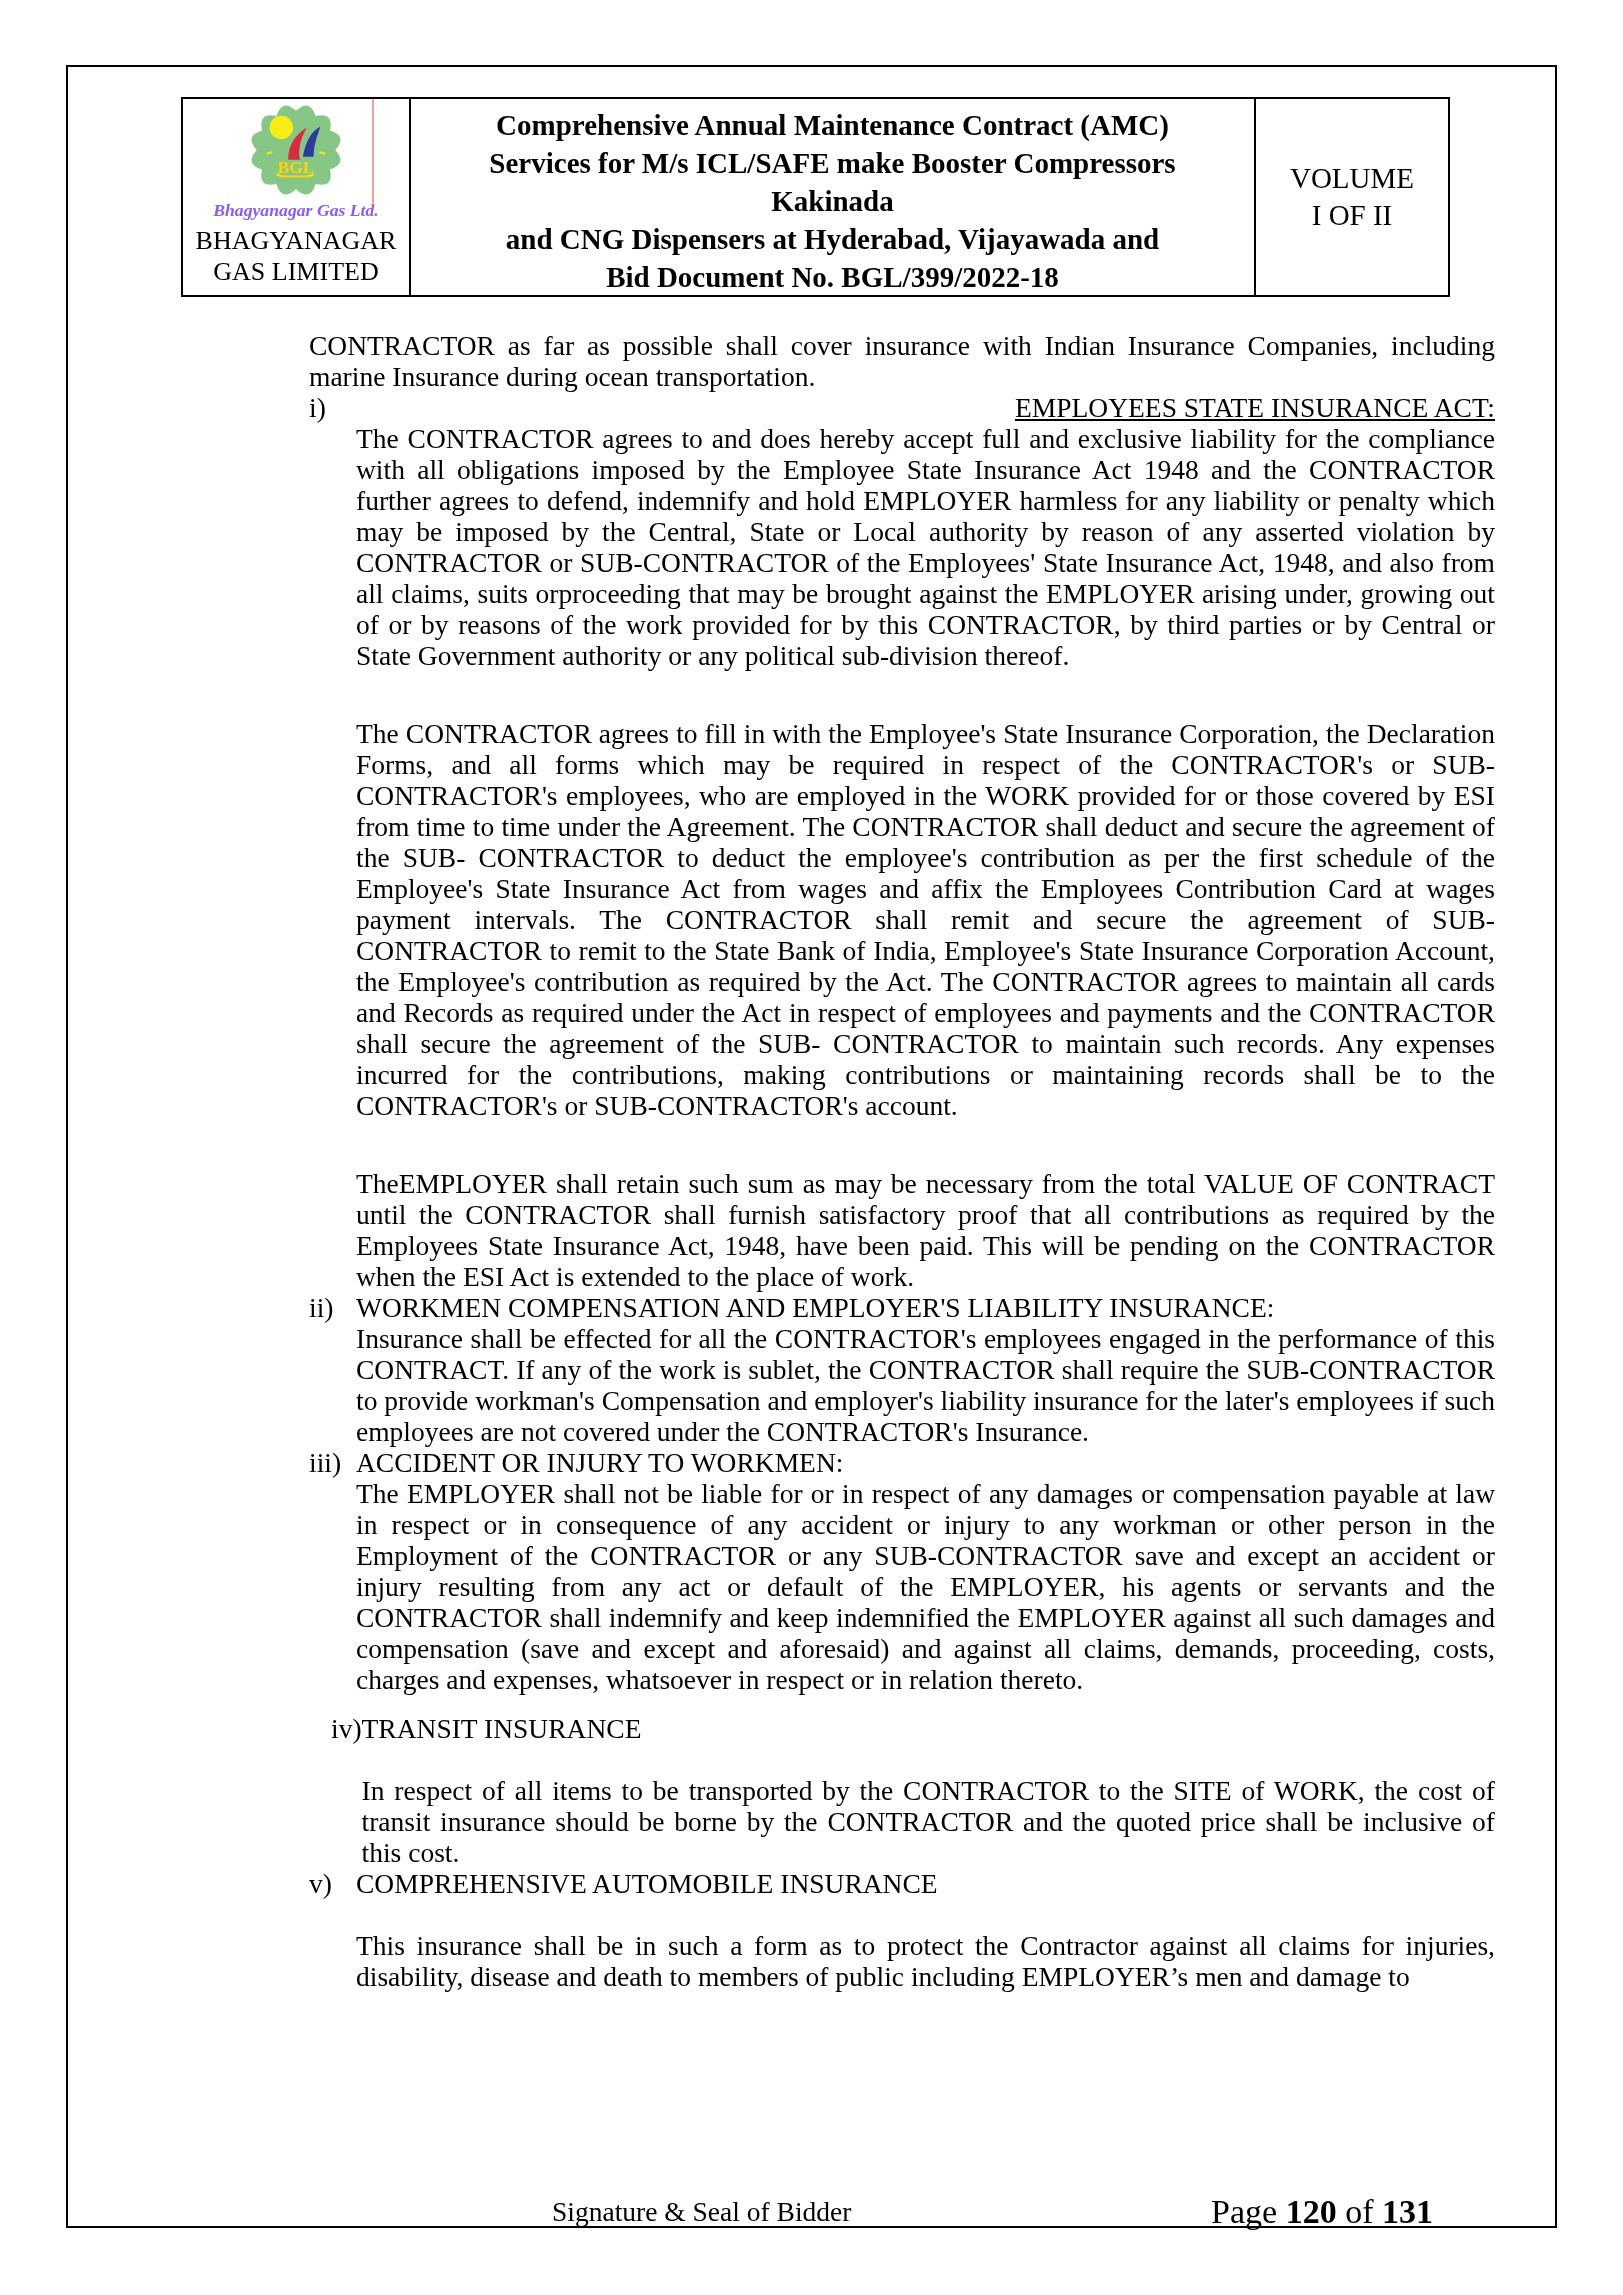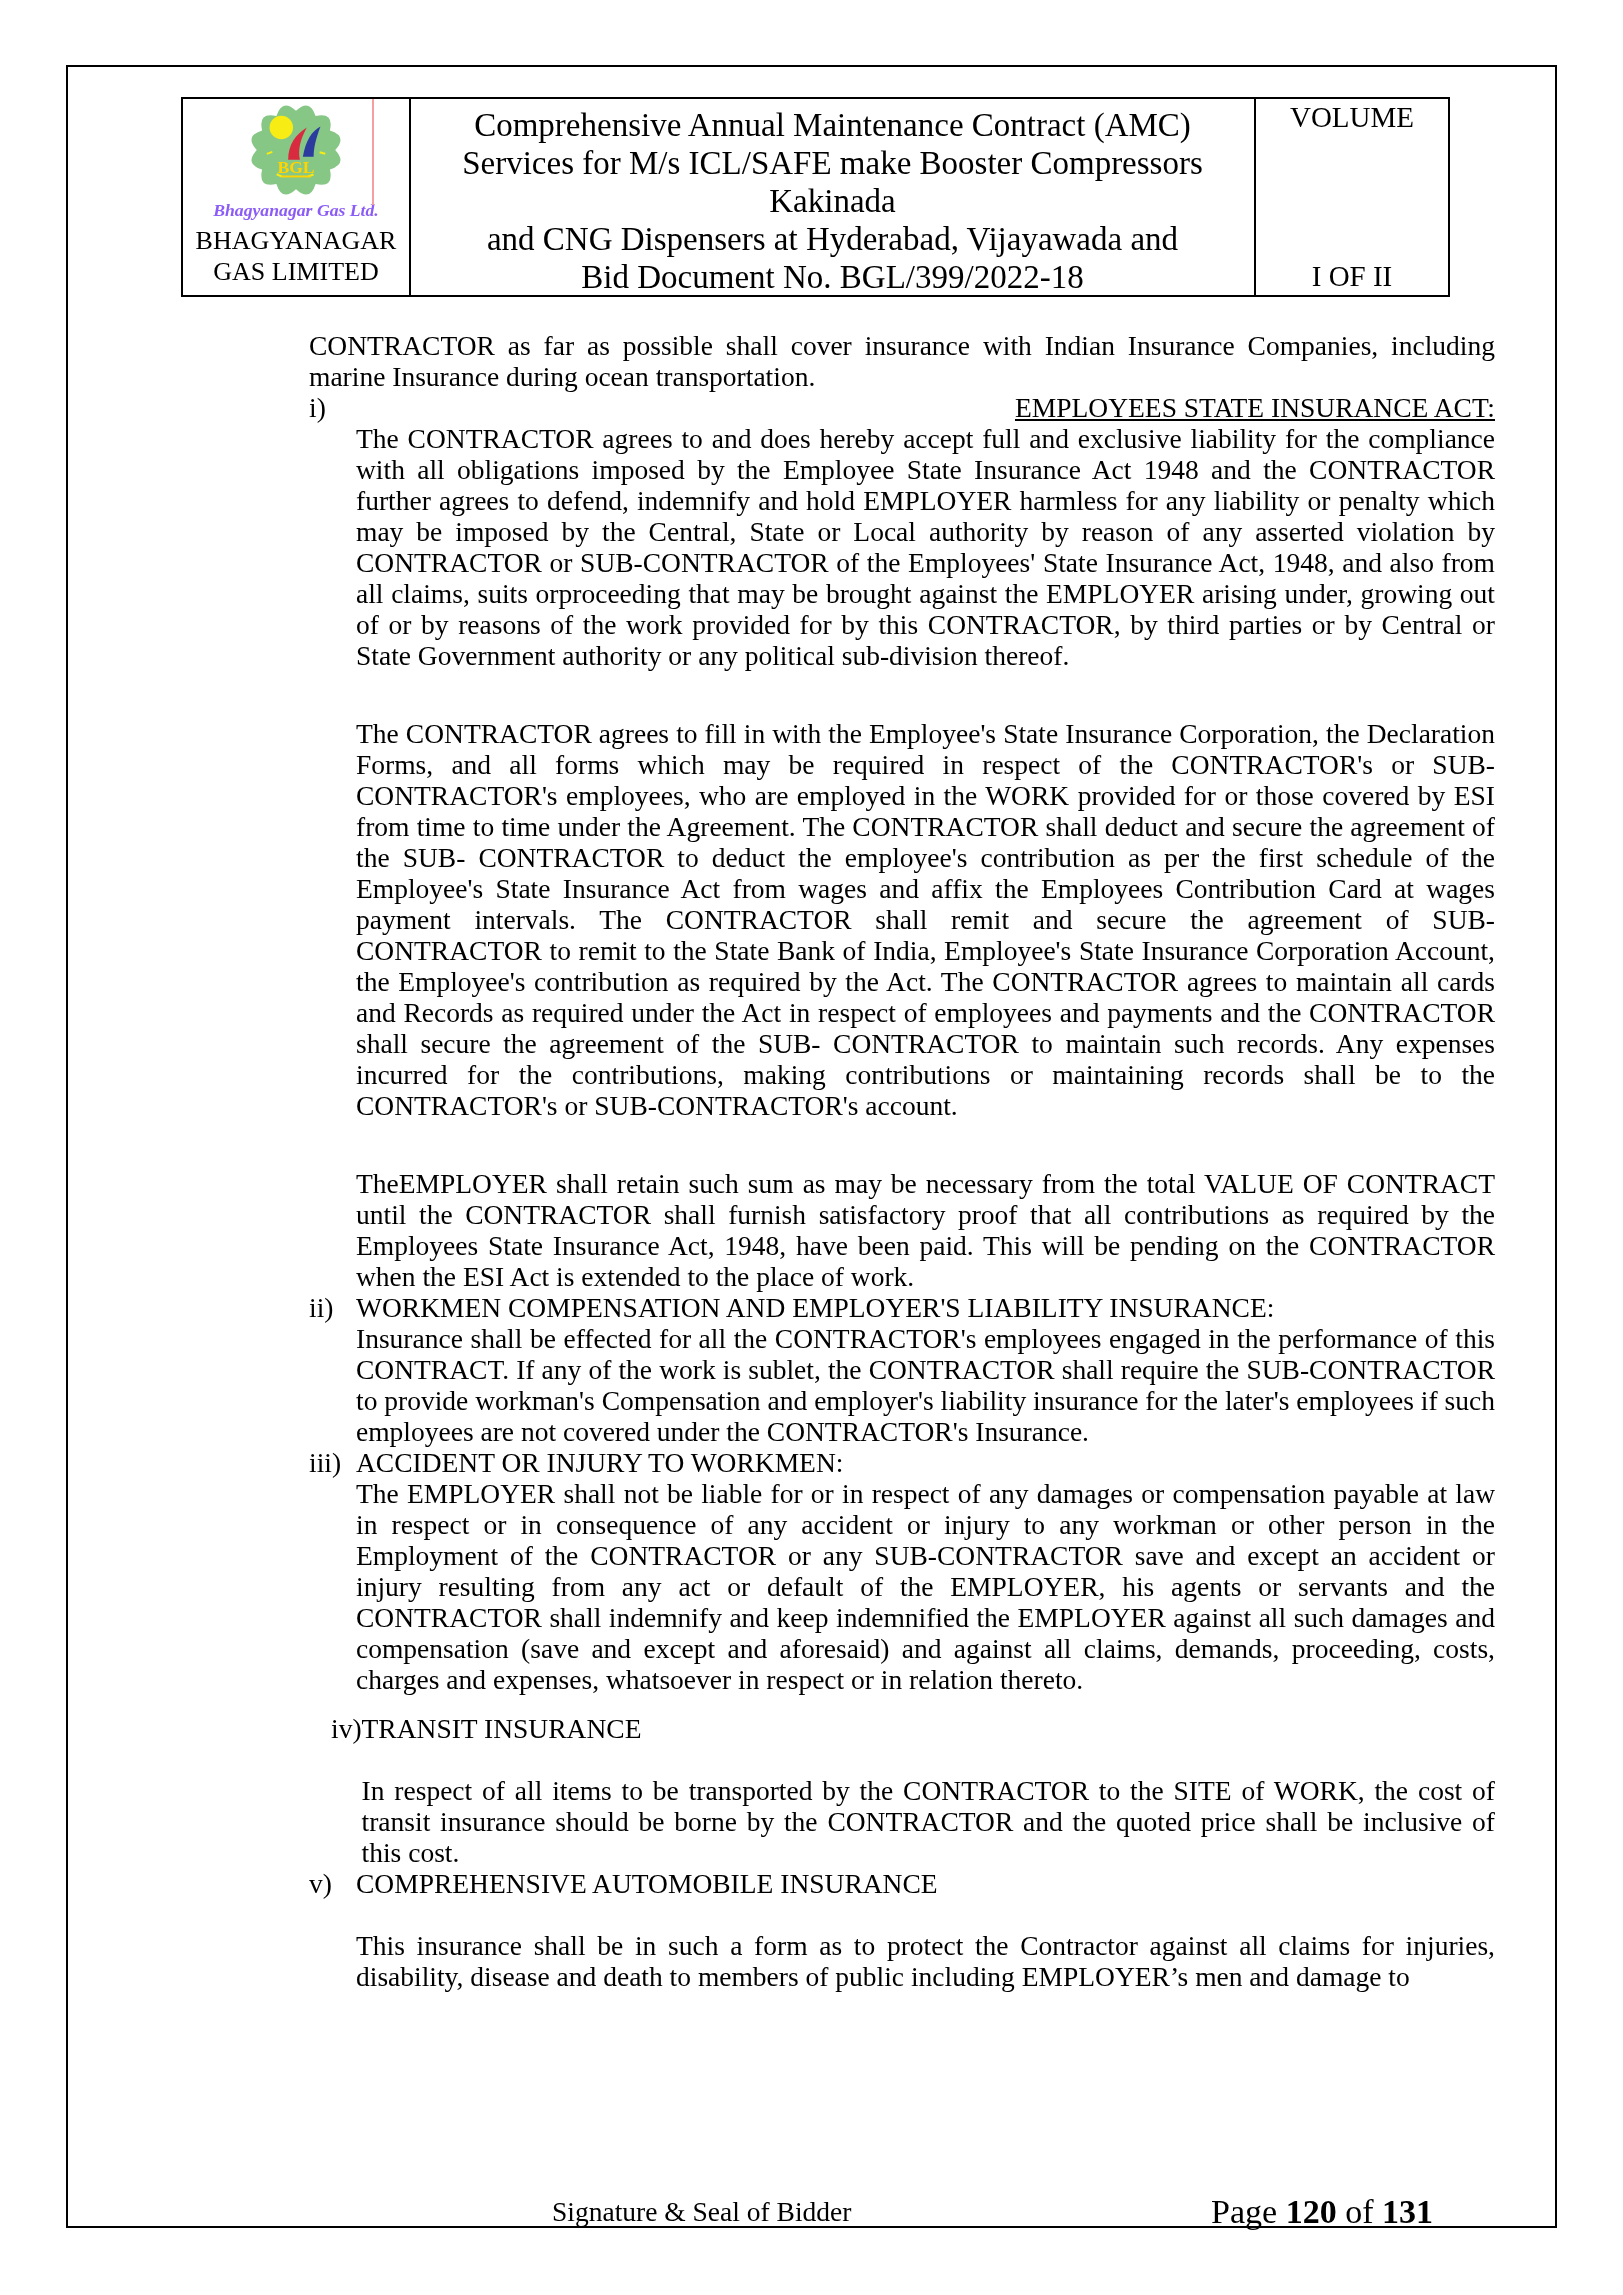--- a/index.html
+++ b/index.html
@@ -37,25 +37,25 @@
   .cell-title {
     flex:1 1 auto;
     border-left:2.6px solid #000;
     border-right:2.6px solid #000;
     box-sizing:border-box;
     text-align:center;
     padding-top:6.5px;
   }
   .cell-volume {
     flex:0 0 192px;
-    display:flex; flex-direction:column; justify-content:space-between; align-items:center;
+    display:flex; flex-direction:column; justify-content:center; align-items:center;
     box-sizing:border-box;
   }
   .title-line {
-    font-weight:normal; font-size:33px; line-height:38px;
+    font-weight:bold; font-size:29px; line-height:38px;
   }
   .volume-line { font-size:29px; line-height:37px; }
   .logo-emblem { width:98px; height:98px; }
   .logo-tagline {
     font-size:17.7px; font-weight:bold; line-height:21px; margin-top:1.3px;
   }
   .logo-company { font-size:26px; line-height:31px; text-align:center; margin-top:3.9px; }
   .red-artifact {
     position:absolute; left:189px; top:0px;
     width:2px; height:106px;

